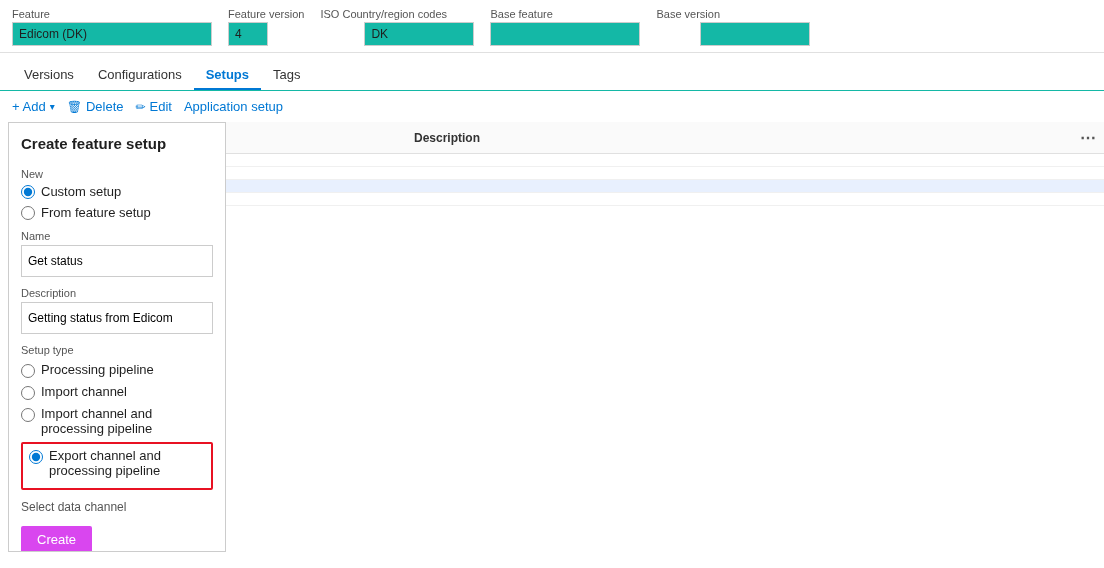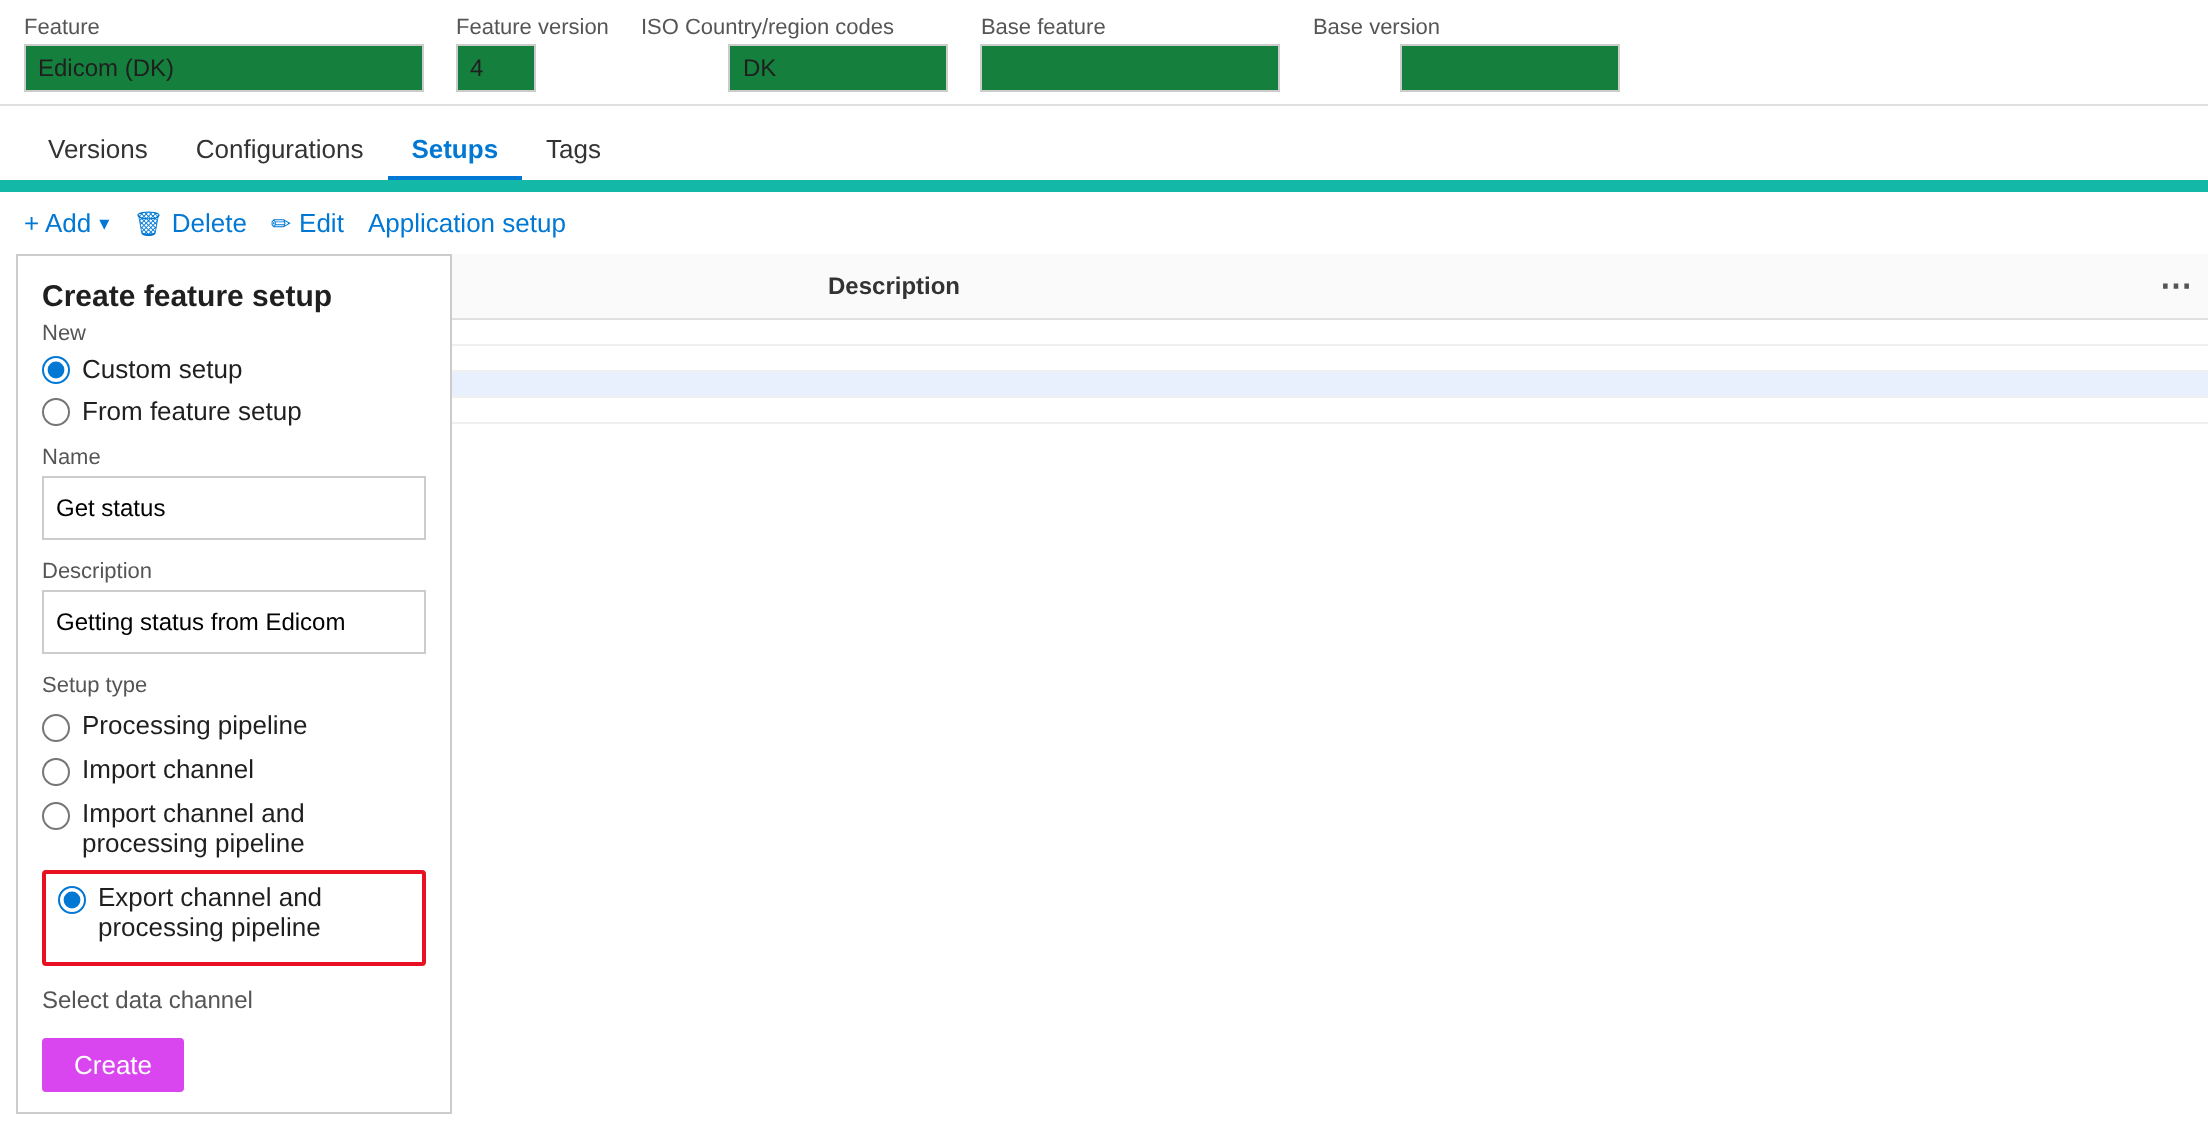--- a/index.html
+++ b/index.html
@@ -30,34 +30,34 @@
     .field-label {
       font-size: 11px;
       color: #555;
     }
 
     .field-input {
       border: 1px solid #ccc;
       padding: 3px 6px;
       font-size: 12px;
       color: #1f1f1f;
-      background: #15803d;
+      background: #14b8a6;
       height: 24px;
     }
 
     .field-input.small { width: 40px; }
     .field-input.medium { width: 110px; margin-left: 44px; }
     .field-input.large { width: 150px; }
     .field-input.xlarge { width: 200px; }
 
     .tabs-bar {
       display: flex;
       gap: 0;
       padding: 8px 12px 0 12px;
-      border-bottom: 6px solid #14b8a6;
+      border-bottom: 1px solid #14b8a6;
     }
 
     .tab {
       padding: 6px 12px;
       font-size: 13px;
       cursor: pointer;
       color: #333;
       border-bottom: 2px solid transparent;
     }
 
@@ -97,21 +97,21 @@
       border: 1px solid #ccc;
       margin: 0 0 8px 8px;
       background: #fff;
       overflow-y: auto;
       padding: 12px;
     }
 
     .panel-title {
       font-size: 15px;
       font-weight: 600;
-      margin-bottom: 4px;
+      margin-bottom: 16px;
     }
 
     .section-label {
       font-size: 11px;
       color: #555;
       margin-bottom: 4px;
     }
 
     .radio-group {
       display: flex;

